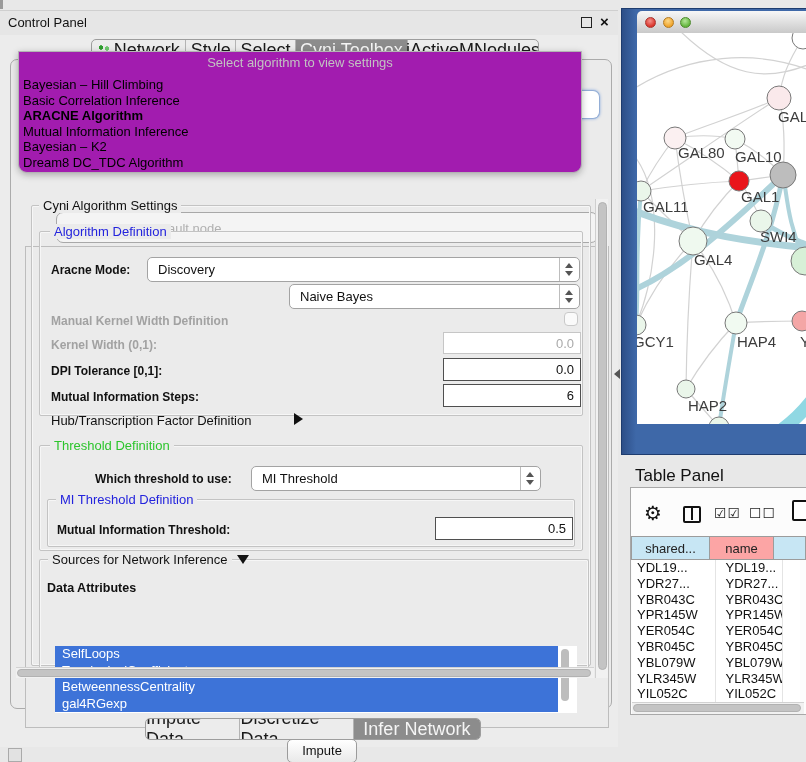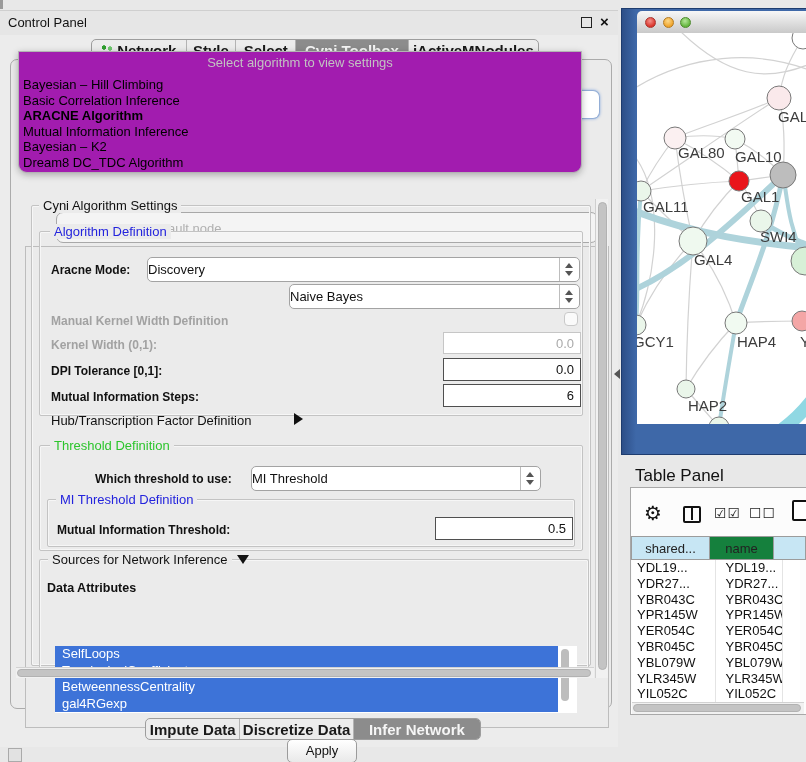--- a/index.html
+++ b/index.html
@@ -10,22 +10,22 @@
   
   #cp-corner{left:0;top:0;width:3px;height:9px;background:#9a9a9a;}
   #cp{left:0;top:10px;width:618px;height:736px;background:#ececec;border-top:1px solid #cfcfcf;}
   #cp-header{left:0;top:0;width:618px;height:24px;background:#e6e6e6;}
   #cp-title{left:8px;top:4px;font-size:13px;color:#111;}
   #cp-float{left:581px;top:6px;width:9px;height:9px;border:1.5px solid #222;background:transparent;}
   #cp-close{left:600px;top:0px;font-size:15px;font-weight:900;color:#111;line-height:22px;}
 
   
   .segbar{display:flex;border:1px solid #9d9d9d;border-radius:5px;background:#ececec;overflow:hidden;height:22px;box-sizing:border-box;}
-  .segbar .seg{display:flex;align-items:center;justify-content:center;font-size:15px;color:#1a1a1a;
-               border-right:1px solid #b3b3b3;box-sizing:border-box;gap:4px;font-weight:bold;}
+  .segbar .seg{display:flex;align-items:center;justify-content:center;font-size:18px;color:#1a1a1a;
+               border-right:1px solid #b3b3b3;box-sizing:border-box;gap:4px;}
   .segbar .seg:last-child{border-right:none;}
   .segbar .seg.sel{background:#8c8c8c;color:#f5f5f5;}
   #top-tabs{left:91px;top:28px;width:448px;}
   #top-tabs .seg:nth-child(1){width:95px;}
   #top-tabs .seg:nth-child(2){width:50px;}
   #top-tabs .seg:nth-child(3){width:60px;}
   #top-tabs .seg:nth-child(4){width:113px;}
   #top-tabs .seg:nth-child(5){width:130px;}
   #bottom-tabs{left:145px;top:707px;width:336px;}
   #bottom-tabs .seg:nth-child(1){width:95px;}
@@ -55,21 +55,21 @@
   
   #scrollpane{left:14px;top:186px;width:584px;height:482px;background:#ebebeb;border:1px solid #bdbdbd;box-sizing:border-box;}
   .groupbox{position:absolute;border:1px solid #c3c3c3;border-radius:2px;box-shadow:inset 0 0 0 1px #f6f6f6;}
   .gb-title{position:absolute;top:-8px;background:#ebebeb;padding:0 4px;font-size:13px;white-space:nowrap;}
   .gb-blue{color:#2323dd;}
   .gb-green{color:#2dc52d;}
   .lbl{position:absolute;font-size:12px;font-weight:bold;color:#111;white-space:nowrap;}
   .lbl.dis{color:#a2a2a2;}
   .combo{position:absolute;background:#fff;border:1px solid #a3a3a3;border-radius:5px;box-sizing:border-box;
          display:flex;align-items:center;font-size:13px;}
-  .combo .cv{flex:1;}
+  .combo .cv{padding-left:10px;flex:1;}
   .stepper{width:19px;align-self:stretch;border-left:1px solid #bdbdbd;position:relative;}
   .stepper::before{content:"";position:absolute;left:5px;top:5px;border:4px solid transparent;border-bottom:5px solid #555;border-top:none;}
   .stepper::after{content:"";position:absolute;left:5px;bottom:5px;border:4px solid transparent;border-top:5px solid #555;border-bottom:none;}
   .field{position:absolute;background:#fff;border:1px solid #4f4f4f;box-sizing:border-box;
          font-size:13px;text-align:right;padding:3px 6px 0 0;}
   .field.dis{border:1px solid #c6c6c6;color:#aaa;}
   .jcheck{position:absolute;width:14px;height:14px;border:1.5px solid #c9c9c9;border-radius:4px;background:#fafafa;box-sizing:border-box;}
   .tri-right{position:absolute;width:0;height:0;border-top:6px solid transparent;border-bottom:6px solid transparent;border-left:9px solid #111;}
   .tri-down{position:absolute;width:0;height:0;border-left:6px solid transparent;border-right:6px solid transparent;border-top:9px solid #111;}
   #attr-list{left:44px;top:586px;width:522px;height:67px;background:#fff;overflow:hidden;}
@@ -104,21 +104,21 @@
   #tp-gear{left:644px;top:501px;font-size:20px;font-family:"DejaVu Sans",sans-serif;color:#111;}
   #tp-split{left:683px;top:506px;width:18px;height:17px;border:2.5px solid #111;border-radius:2px;box-sizing:border-box;}
   #tp-split::after{content:"";position:absolute;left:5.5px;top:0;width:2.5px;height:12px;background:#111;}
   #tp-checks,#tp-boxes{font-size:14px;font-family:"DejaVu Sans",sans-serif;color:#222;letter-spacing:1px;}
   #tp-checks{left:714px;top:505px;}
   #tp-boxes{left:749px;top:505px;}
   #tp-doc{left:792px;top:500px;width:16px;height:21px;border:2.5px solid #111;border-radius:2px;background:#fff;box-sizing:border-box;}
   .th-cell{position:absolute;top:536px;height:24px;border:1px solid #9c9c9c;box-sizing:border-box;
            font-size:13px;display:flex;align-items:center;justify-content:center;color:#222;}
   .th-blue{background:#c7e6f4;}
-  .th-gray{background:#15803d;}
+  .th-gray{background:#fca5a5;}
   #tp-rows{left:632px;top:560px;width:168px;}
   .tp-row{display:flex;height:15.8px;line-height:15.8px;font-size:13px;background:#fff;white-space:nowrap;}
   .tp-c1{width:86px;padding-left:5px;box-sizing:border-box;overflow:hidden;}
   .tp-c2{width:70px;padding-left:10px;box-sizing:border-box;border-left:1px solid #e4e4e4;overflow:hidden;}
   .tp-c3{width:18px;padding-left:17px;box-sizing:border-box;border-left:1px solid #e4e4e4;overflow:hidden;}
   #tp-hscroll{left:632px;top:702px;width:172px;height:11px;}
 
   #bottom-grip{left:8px;top:748px;width:12px;height:12px;border:1px solid #aaa;background:#e2e2e2;}
 </style>
 </head>
@@ -217,21 +217,21 @@
         </div>
       <div class="abs" id="attr-scroll"></div>
 
       <div class="abs vscroll" style="left:584px;top:139px;width:12px;height:479px;">
         <div class="thumb" style="top:3px;height:468px;"></div>
       </div>
       <div class="abs hscroll" style="left:5px;top:607px;width:578px;height:10px;">
         <div class="thumb" style="left:1px;width:574px;"></div>
       </div>
 
-      <div class="abs" id="apply-btn">Apply</div>
+      <div class="abs" id="apply-btn">Impute</div>
     </div>
 
     <div class="abs segbar" id="bottom-tabs">
         <div class="seg">
           <span>Impute Data</span>
         </div>
         <div class="seg">
           <span>Discretize Data</span>
         </div>
         <div class="seg sel">

